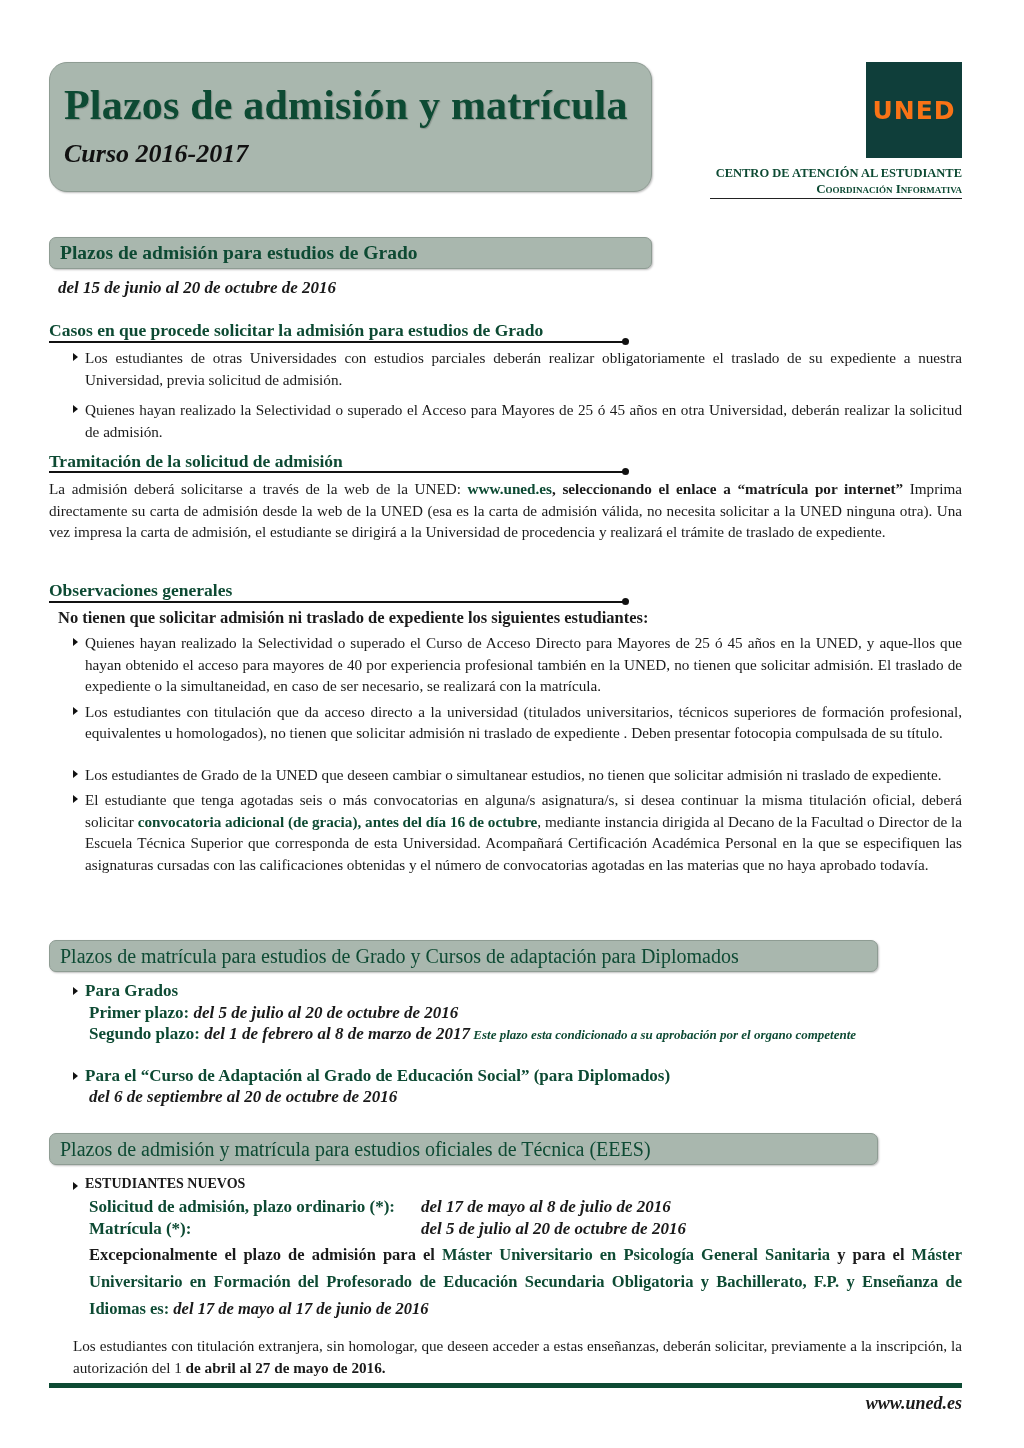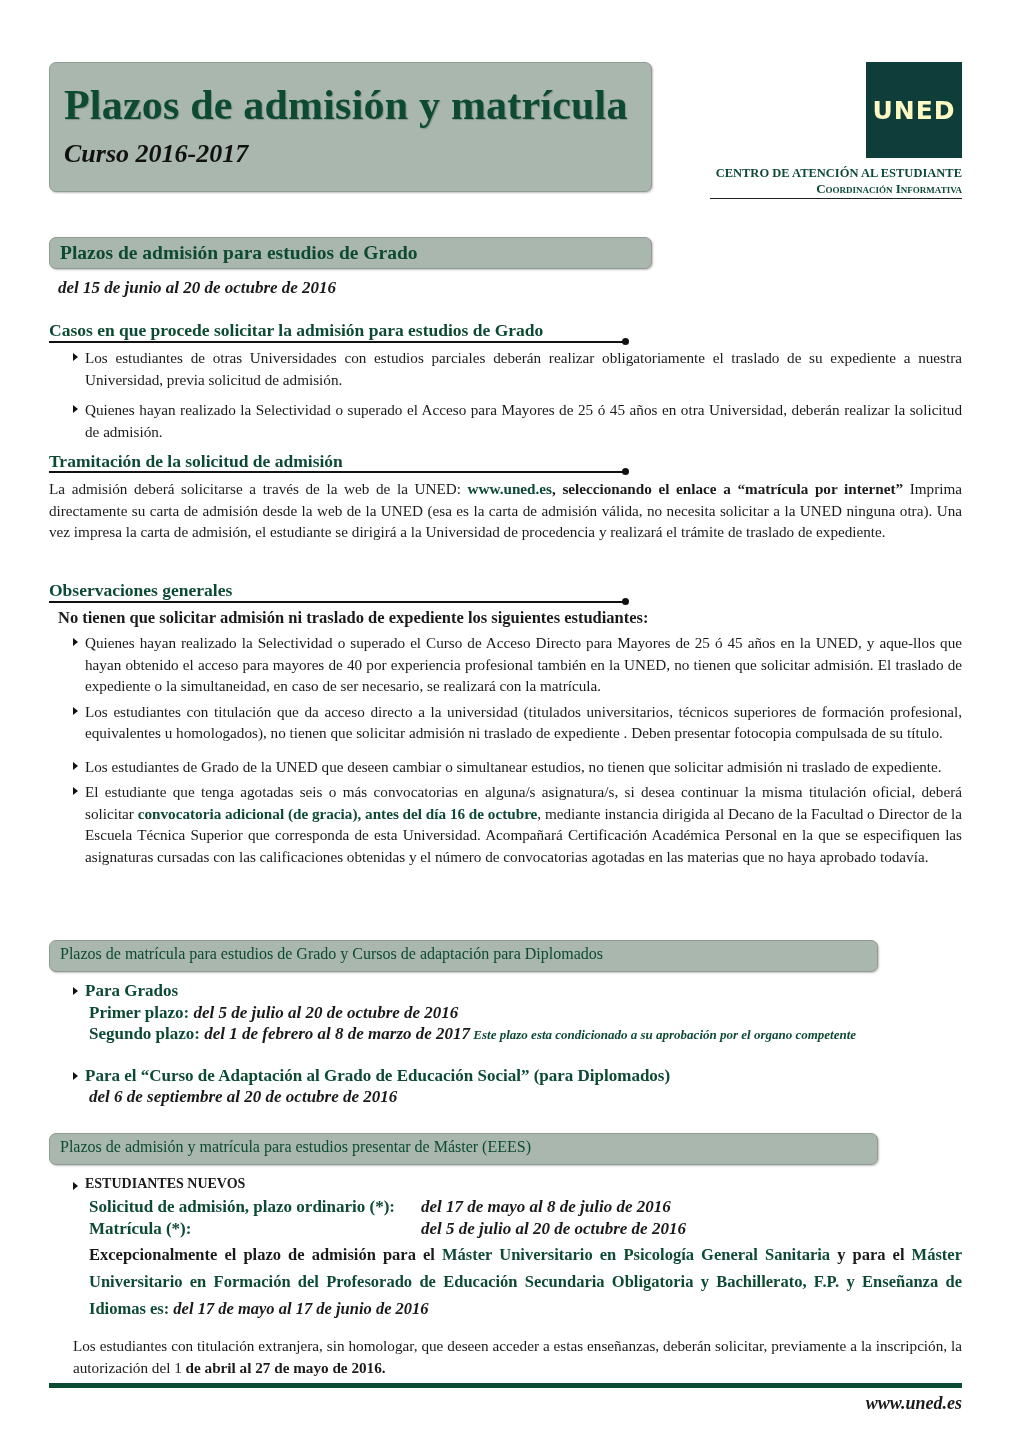--- a/index.html
+++ b/index.html
@@ -1,31 +1,31 @@
 <!DOCTYPE html>
 <html><head>
 <meta charset="utf-8">
 <style>
   html,body{margin:0;padding:0;background:#fff;}
   body{width:1024px;height:1448px;position:relative;overflow:hidden;font-family:"Liberation Serif","DejaVu Serif",serif;color:#1a1a1a;}
   .abs{position:absolute;}
   .green{color:#0d4a33;}
   .banner{background:#a9b7ae;border:1px solid #8e9c93;border-radius:7px;box-shadow:1px 1px 2px rgba(0,0,0,0.25);}
-  .title-box{left:49px;top:62px;width:601px;height:128px;}
+  .title-box{left:49px;top:62px;width:601px;height:128px;border-radius:18px;}
   .main-title{position:absolute;left:14px;top:18px;font-size:42px;font-weight:bold;color:#0d4a33;letter-spacing:0.2px;white-space:nowrap;text-shadow:1px 1px 1px rgba(0,0,0,0.2);}
   .sub-title{position:absolute;left:14px;top:76px;font-size:26px;font-style:italic;font-weight:bold;color:#111;white-space:nowrap;}
   .logo{left:866px;top:62px;width:96px;height:96px;background:#0f3e3a;display:flex;align-items:center;justify-content:center;}
-  .logo span{color:#fef9c3;font-family:"DejaVu Sans","Liberation Sans",sans-serif;font-weight:bold;font-size:25px;letter-spacing:1px;}
+  .logo span{color:#f97316;font-family:"DejaVu Sans","Liberation Sans",sans-serif;font-weight:bold;font-size:25px;letter-spacing:1px;}
   .center-text{right:62px;top:166px;text-align:right;font-size:12.5px;line-height:15px;color:#0d4a33;white-space:nowrap;}
   .center-text .l2{font-variant:small-caps;font-weight:bold;font-size:13px;}
   .center-text .l1{font-weight:bold;}
   .center-rule{left:710px;top:198px;width:252px;height:1px;background:#222;}
   .sec-banner{height:30px;}
   .sec-banner .lbl{position:absolute;left:10px;top:4px;font-size:19.5px;color:#0d4a33;white-space:nowrap;font-weight:bold;}
-  .sec-banner.thin .lbl{font-weight:normal;font-size:16px;}
+  .sec-banner.thin .lbl{font-weight:normal;font-size:20px;}
   .date-line{font-style:italic;font-weight:bold;font-size:17px;white-space:nowrap;}
   .subhead{font-size:17.5px;font-weight:bold;color:#0d4a33;white-space:nowrap;}
   .rule{height:2px;background:#111;}
   .dot{width:7px;height:7px;border-radius:50%;background:#111;}
   .para{font-size:15.2px;line-height:21.5px;text-align:justify;}
   .bullet{position:relative;padding-left:12px;}
   .bullet::before{content:"";position:absolute;left:0;top:6px;border-left:5px solid #111;border-top:4px solid transparent;border-bottom:4px solid transparent;}
   .b{font-weight:bold;}
   .bg{font-weight:bold;color:#0d4a33;}
   .it{font-style:italic;font-weight:bold;}
@@ -71,21 +71,21 @@
 </div>
 
 <div class="abs subhead" style="left:49px;top:580px;">Observaciones generales</div>
 <div class="abs rule" style="left:49px;top:601px;width:576px;"></div>
 <div class="abs dot" style="left:622px;top:598px;"></div>
 <div class="abs b" style="left:58px;top:608px;font-size:16.5px;white-space:nowrap;">No tienen que solicitar admisión ni traslado de expediente los siguientes estudiantes:</div>
 
 <div class="abs" style="left:73px;top:632px;width:889px;">
   <div class="para bullet">Quienes hayan realizado la Selectividad o superado el Curso de Acceso Directo para Mayores de 25 ó 45 años en la UNED, y aque-llos que hayan obtenido el acceso para mayores de 40 por experiencia profesional también en la UNED, no tienen que solicitar admisión. El traslado de expediente o la simultaneidad, en caso de ser necesario, se realizará con la matrícula.</div>
   <div class="para bullet" style="margin-top:4px;">Los estudiantes con titulación que da acceso directo a la universidad (titulados universitarios, técnicos superiores de formación profesional, equivalentes u homologados), no tienen que solicitar admisión ni traslado de expediente . Deben presentar fotocopia compulsada de su título.</div>
-  <div class="para bullet" style="margin-top:12px;">Los estudiantes de Grado de la UNED que deseen cambiar o simultanear estudios, no tienen que solicitar admisión ni traslado de expediente.</div>
+  <div class="para bullet" style="margin-top:20px;">Los estudiantes de Grado de la UNED que deseen cambiar o simultanear estudios, no tienen que solicitar admisión ni traslado de expediente.</div>
   <div class="para bullet" style="margin-top:4px;"><span>El estudiante que tenga agotadas seis o más convocatorias en alguna/s asignatura/s, si desea continuar la misma titulación oficial, deberá solicitar </span><span class="bg">convocatoria adicional (de gracia), antes del día 16 de octubre</span><span>, mediante instancia dirigida al Decano de la Facultad o Director de la Escuela Técnica Superior que corresponda de esta Universidad. Acompañará Certificación Académica Personal en la que se especifiquen las asignaturas cursadas con las calificaciones obtenidas y el número de convocatorias agotadas en las materias que no haya aprobado todavía.</span></div>
 </div>
 
 <div class="abs banner sec-banner thin" style="left:49px;top:940px;width:827px;">
   <div class="lbl">Plazos de matrícula para estudios de Grado y Cursos de adaptación para Diplomados</div>
 </div>
 <div class="abs" style="left:73px;top:981px;width:895px;">
   <div class="bullet label-grn" style="font-size:17px;">Para Grados</div>
   <div style="padding-left:16px;margin-top:2px;font-size:17px;white-space:nowrap;">
     <span class="label-grn">Primer plazo: </span><span class="it">del 5 de julio al 20 de octubre de 2016</span>
@@ -93,21 +93,21 @@
   <div style="padding-left:16px;margin-top:1px;font-size:17px;white-space:nowrap;">
     <span class="label-grn">Segundo plazo: </span><span class="it">del 1 de febrero al 8 de marzo de 2017</span><span class="it" style="font-size:13px;color:#0d4a33;"> Este plazo esta condicionado a su aprobación por el organo competente</span>
   </div>
 </div>
 <div class="abs" style="left:73px;top:1066px;width:889px;">
   <div class="bullet label-grn" style="font-size:17px;white-space:nowrap;">Para el “Curso de Adaptación al Grado de Educación Social” (para Diplomados)</div>
   <div class="it" style="padding-left:16px;font-size:17px;margin-top:1px;">del 6 de septiembre al 20 de octubre de 2016</div>
 </div>
 
 <div class="abs banner sec-banner thin" style="left:49px;top:1133px;width:827px;">
-  <div class="lbl">Plazos de admisión y matrícula para estudios presentar de Máster (EEES)</div>
+  <div class="lbl">Plazos de admisión y matrícula para estudios oficiales de Técnica (EEES)</div>
 </div>
 <div class="abs bullet" style="left:73px;top:1176px;font-size:14px;font-weight:bold;white-space:nowrap;">ESTUDIANTES NUEVOS</div>
 <div class="abs label-grn" style="left:89px;top:1197px;font-size:17px;white-space:nowrap;">Solicitud de admisión, plazo ordinario (*):</div>
 <div class="abs it" style="left:421px;top:1197px;font-size:17px;white-space:nowrap;">del 17 de mayo al 8 de julio de 2016</div>
 <div class="abs label-grn" style="left:89px;top:1219px;font-size:17px;white-space:nowrap;">Matrícula (*):</div>
 <div class="abs it" style="left:421px;top:1219px;font-size:17px;white-space:nowrap;">del 5 de julio al 20 de octubre de 2016</div>
 
 <div class="abs b" style="left:89px;top:1241px;width:873px;font-size:16.5px;line-height:27px;text-align:justify;">
   <span>Excepcionalmente el plazo de admisión para el </span><span class="green">Máster Universitario en Psicología General Sanitaria</span><span> y para el </span><span class="green">Máster Universitario en Formación del Profesorado de Educación Secundaria Obligatoria  y Bachillerato, F.P. y Enseñanza de Idiomas es:</span><span class="it">  del 17 de mayo al 17 de junio de 2016</span>
 </div>

